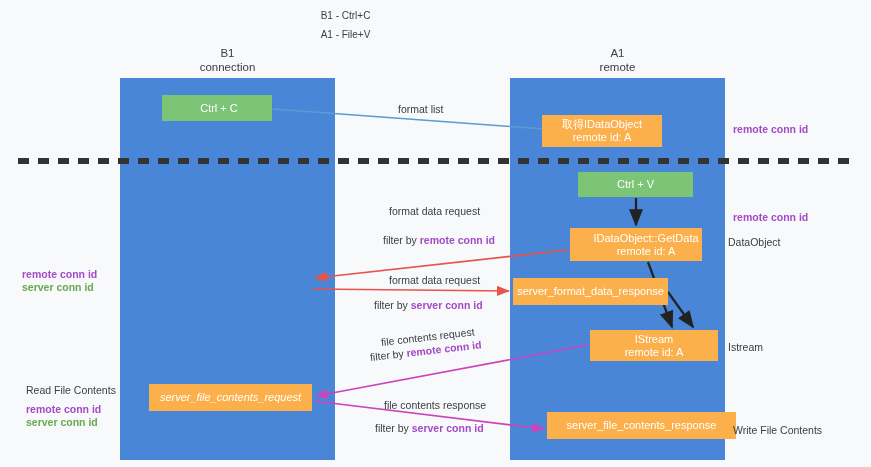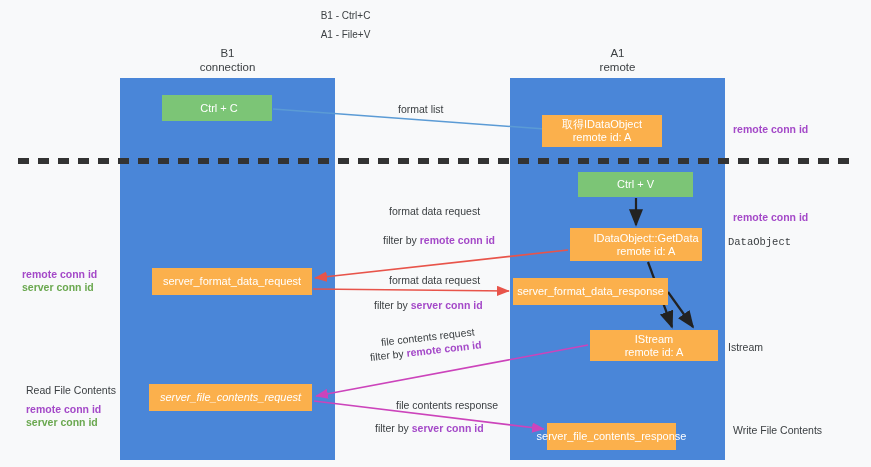--- a/index.html
+++ b/index.html
@@ -69,37 +69,37 @@
   .node .ln { display: block; white-space: nowrap; }
 
   #n-ctrlc   { left: 162px; top: 95px;  width: 110px; height: 26px; padding-left: 8px; }
   #n-idataobj{ left: 542px; top: 115px; width: 120px; height: 32px; }
   #n-ctrlv   { left: 578px; top: 172px; width: 115px; height: 25px; }
   #n-getdata { left: 570px; top: 228px; width: 132px; height: 33px; padding-left: 24px; }
   #n-sfdreq  { left: 152px; top: 268px; width: 160px; height: 27px; }
   #n-sfdresp { left: 513px; top: 278px; width: 155px; height: 27px; }
   #n-istream { left: 590px; top: 330px; width: 128px; height: 31px; }
   #n-sfcreq  { left: 149px; top: 384px; width: 163px; height: 27px; font-style: italic; }
-  #n-sfcresp { left: 547px; top: 423px; width: 129px; height: 27px; }
+  #n-sfcresp { left: 547px; top: 412px; width: 189px; height: 27px; }
 
   
   .side-note {
     position: absolute;
     font-size: 10.5px;
     line-height: 13px;
     white-space: nowrap;
   }
   .side-note .purple { color: #a449c8; font-weight: bold; }
   .side-note .green  { color: #6aa84f; font-weight: bold; }
   .side-note .plain  { color: #3c4043; }
   .side-note .plain.sp { display: block; margin-bottom: 6px; }
 
   #note-r1 { left: 733px; top: 123px; }
   #note-r2 { left: 733px; top: 211px; }
-  #note-r3 { left: 728px; top: 236px; font-family: Liberation Mono, monospace; }
+  #note-r3 { left: 728px; top: 236px; }
   #note-r4 { left: 728px; top: 341px; }
   #note-r5 { left: 733px; top: 424px; }
   #note-l1 { left: 22px;  top: 268px; }
   #note-l2 { left: 26px;  top: 384px; }
 
   
   .edge-label {
     position: absolute;
     font-size: 10.5px;
     line-height: 14px;
@@ -108,21 +108,21 @@
   }
   .edge-label b.purple { color: #a449c8; }
 
   #el-formatlist  { left: 398px; top: 102px; }
   #el-fdr1 { left: 389px; top: 204px; }
   #el-fdr2 { left: 383px; top: 233px; }
   #el-fdresp1 { left: 389px; top: 273px; }
   #el-fdresp2 { left: 374px; top: 298px; }
   #el-fcr1 { left: 381px; top: 335px; transform: rotate(-6.5deg); transform-origin: left center;}
   #el-fcr2 { left: 370px; top: 350px; transform: rotate(-6.5deg); transform-origin: left center;}
-  #el-fcresp1 { left: 396px; top: 398px; text-align: right; }
+  #el-fcresp1 { left: 384px; top: 398px; text-align: right; }
   #el-fcresp2 { left: 375px; top: 421px; }
 
   
   #edges {
     position: absolute;
     left: 0; top: 0;
     width: 871px; height: 467px;
     pointer-events: none;
   }
 </style>
@@ -194,23 +194,20 @@
 
   <div class="node green" id="n-ctrlv">
     <span class="ln">Ctrl + V</span>
   </div>
 
   <div class="node orange" id="n-getdata">
     <span class="ln">IDataObject::GetData</span>
     <span class="ln">remote id: A</span>
   </div>
 
-  <div class="node orange" id="n-sfdreq">
-    <span class="ln">server_format_data_request</span>
-  </div>
 
   <div class="node orange" id="n-sfdresp">
     <span class="ln">server_format_data_response</span>
   </div>
 
   <div class="node orange" id="n-istream">
     <span class="ln">IStream</span>
     <span class="ln">remote id: A</span>
   </div>
 

